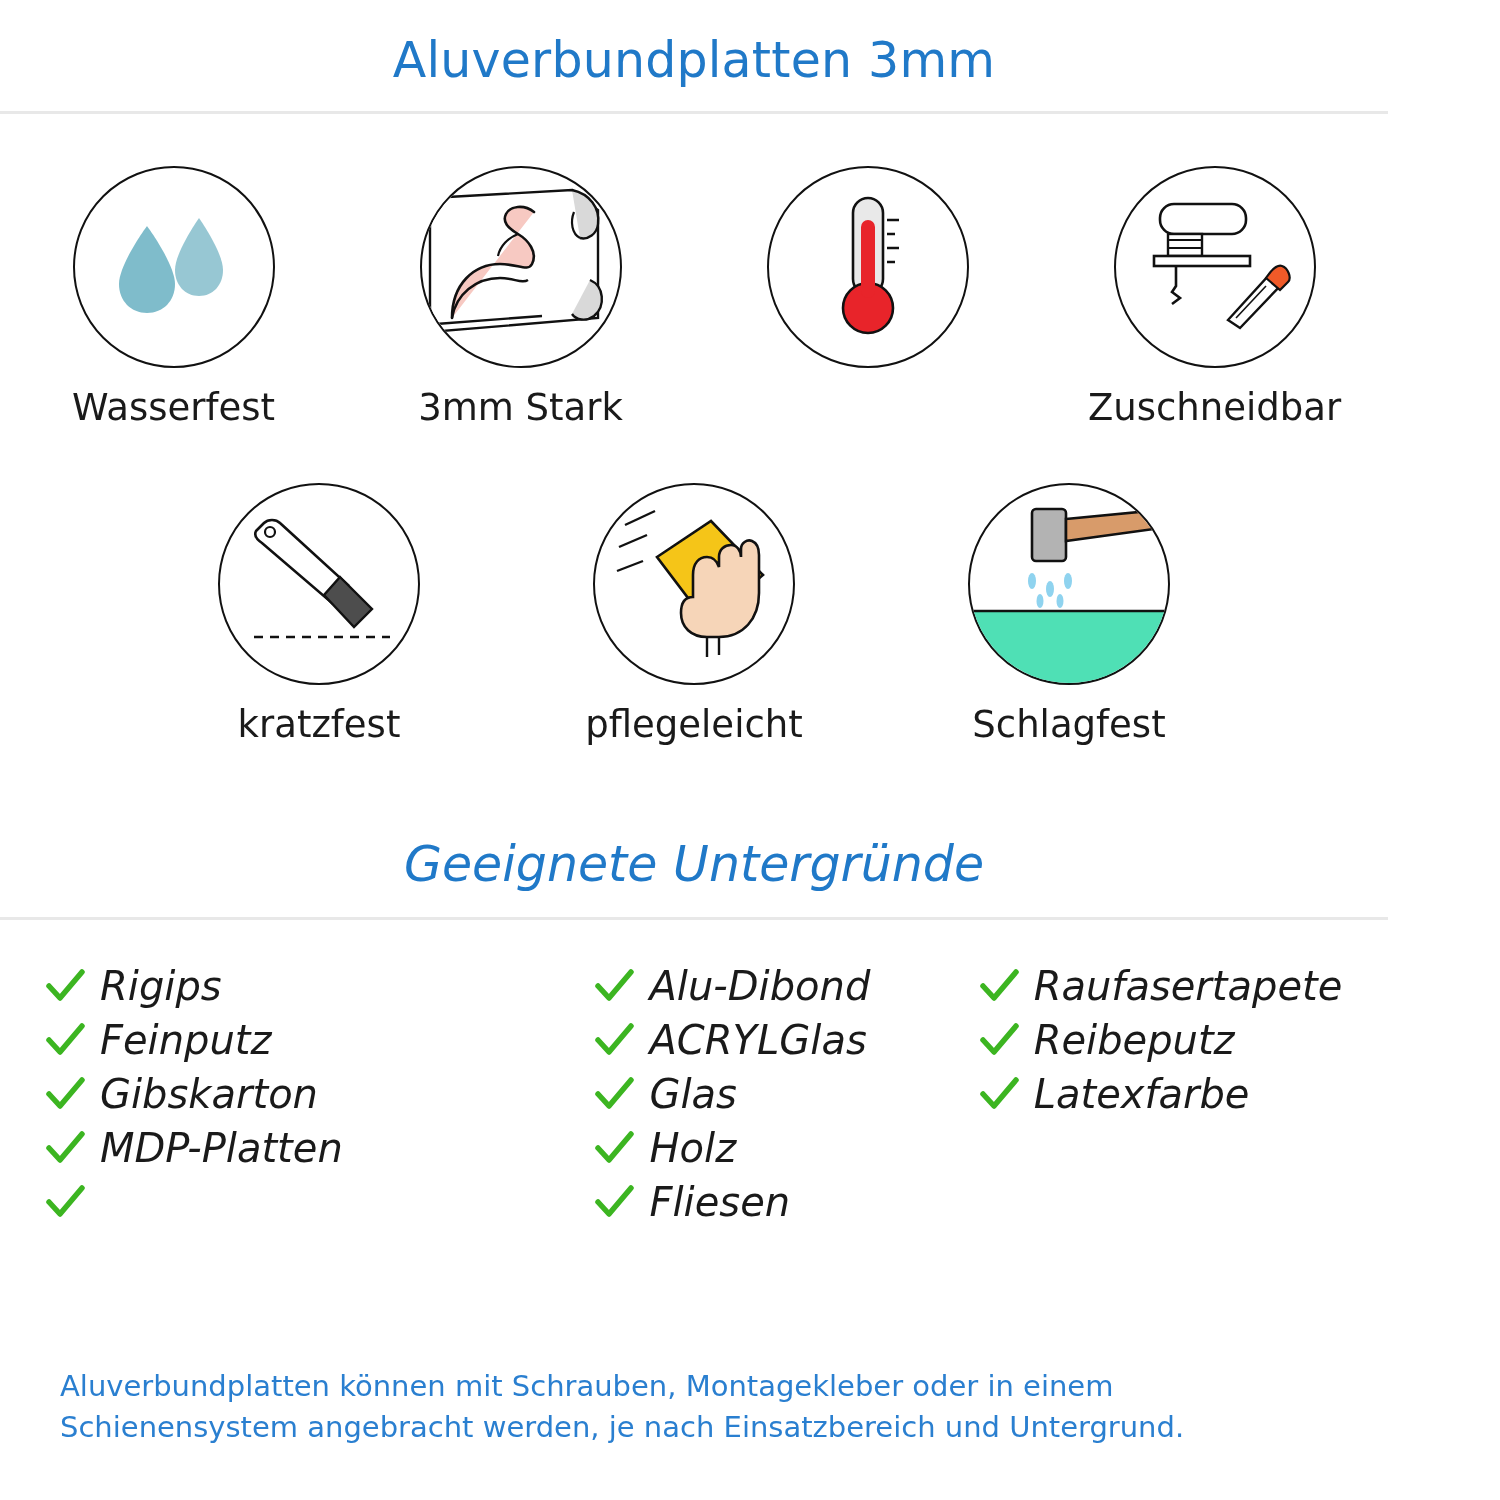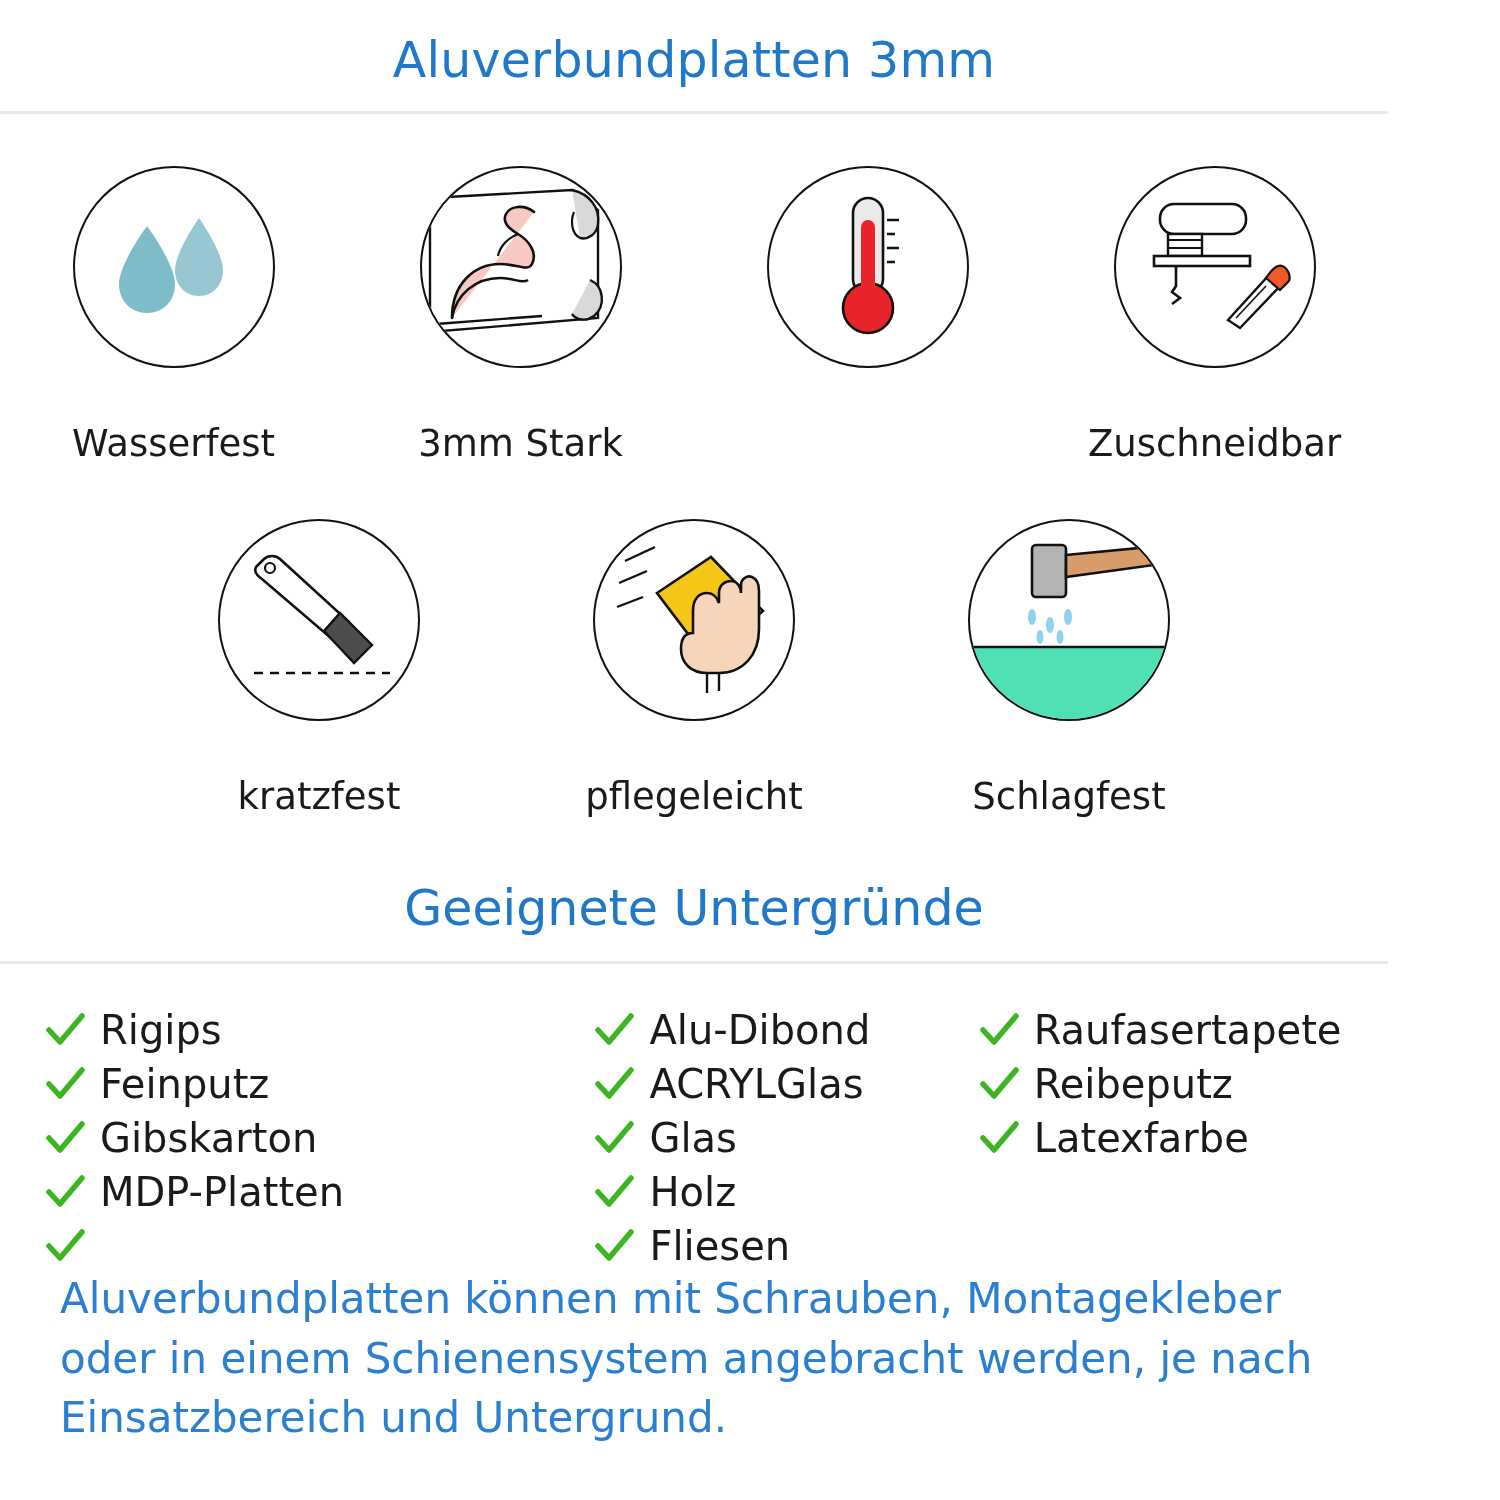--- a/index.html
+++ b/index.html
@@ -54,21 +54,20 @@
   .feature-row {
     display: flex;
     justify-content: center;
   }
   .feature-row.row1 .feature { width: 375px; }
   .feature-row.row2 .feature { width: 375px; }
   .feature {
     display: flex;
     flex-direction: column;
     align-items: center;
-    gap: 36px;
   }
   .circle {
     width: 202px;
     height: 202px;
     border-radius: 50%;
     border: 2.5px solid #111;
     box-sizing: border-box;
     overflow: hidden;
     position: relative;
     background: #fff;
@@ -78,21 +77,22 @@
     margin-top: 18px;
     font-size: 37px;
     color: #1a1a1a;
     white-space: nowrap;
   }
 
   .row2 { margin-top: 54px; }
 
   
   .substrate-wrap {
-    margin-top: 62px;
+    margin-top: 90px;
+    font-style: italic;
   }
   .sub-rule {
     height: 3px;
     background: #e8e8e8;
     margin-top: 24px;
   }
   .checklist {
     display: flex;
     padding: 40px 44px 0 44px;
     box-sizing: border-box;
@@ -119,21 +119,21 @@
     font-size: 40px;
     color: #1a1a1a;
     white-space: nowrap;
   }
 
   .footnote {
     position: absolute;
     left: 60px;
     right: 50px;
     bottom: 52px;
-    font-size: 42px;
+    font-size: 29px;
     line-height: 1.42;
     color: #2a7fd0;
   }
 </style>
 </head>
 <body>
 
 <div class="page">
 
   <div class="title-block">

